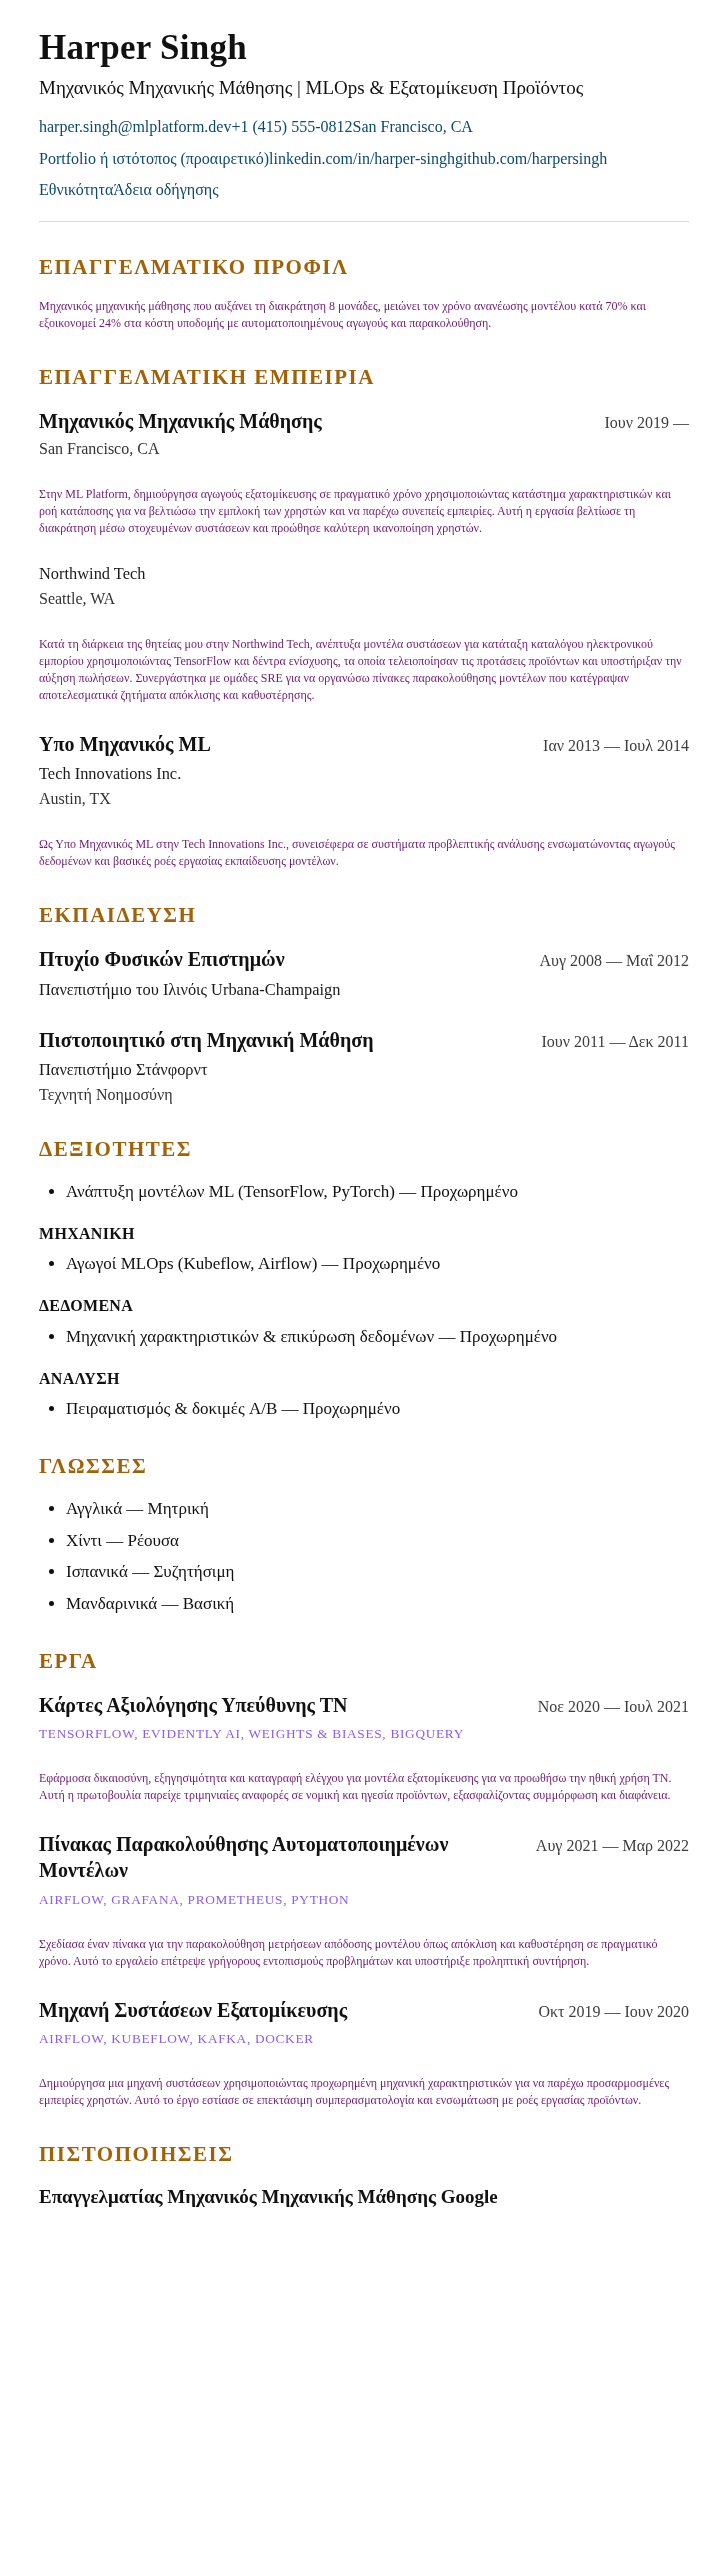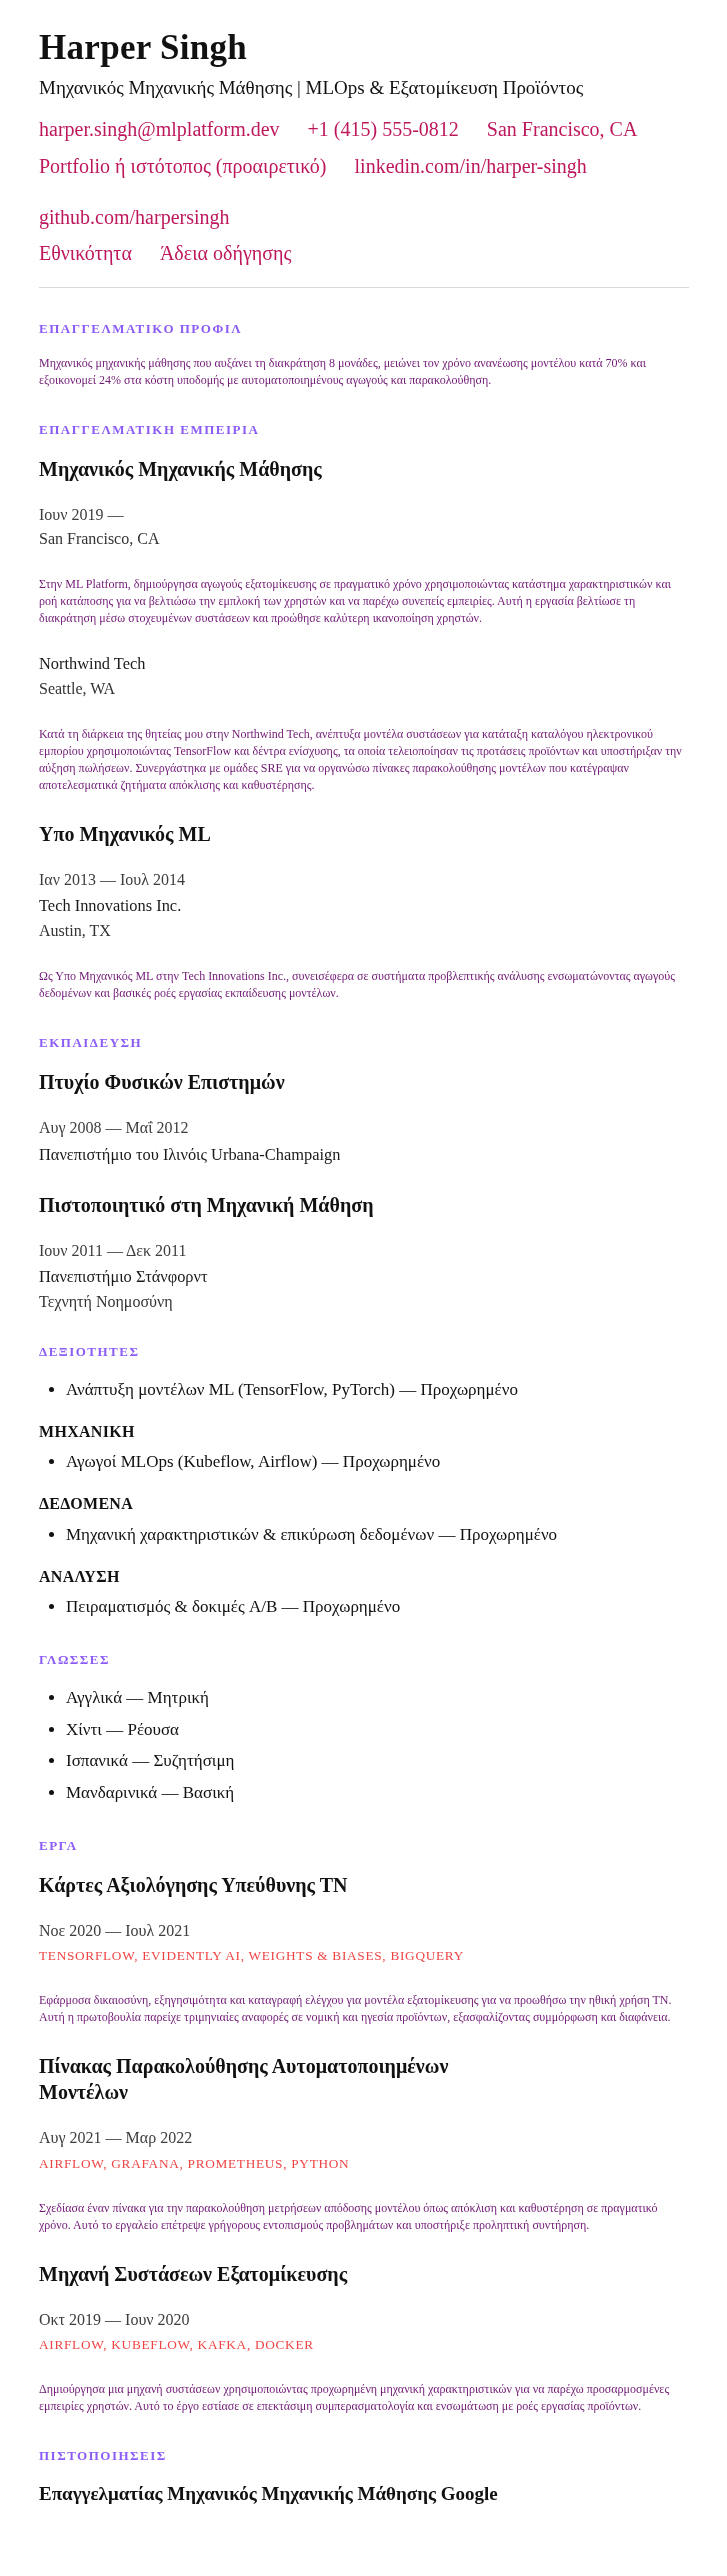--- a/index.html
+++ b/index.html
@@ -26,50 +26,47 @@
     font-family: Liberation Serif, serif;
   }
   .person-title {
     font-size: 19px;
     margin: 0 0 18px 0;
     line-height: 1.3;
   }
   .contact-row {
     display: flex;
     flex-wrap: wrap;
-    gap: 28px;
-    font-size: 20px;
+    font-size: 16px;
     margin: 0 0 13.3px 0;
-    color: #be185d;
+    color: #0c4a6e;
   }
   .header-divider {
     border: 0;
     border-top: 1.2px solid #d9d9d9;
     margin: 22px 0 0 0;
   }
 
   
   .section { margin-top: 33px; }
   .section-heading {
-    font-size: 13px;
+    font-size: 21px;
     font-weight: 700;
     letter-spacing: 1.5px;
     margin: 0 0 18px 0;
-    color: #8b5cf6;
+    color: #a16207;
   }
 
   
   .entry { margin-top: 27px; }
   .section .entry:first-of-type { margin-top: 0; }
   .entry-head {
     display: flex;
     justify-content: space-between;
     align-items: baseline;
-    gap: 24px;
-    flex-direction: column;
   }
   .entry-title {
     font-size: 20px;
     font-weight: 700;
     margin: 0;
     line-height: 1.3;
     flex: 1 1 auto;
     max-width: 473px;
   }
   .entry-dates {
@@ -106,21 +103,21 @@
     line-height: 1.42;
     margin-top: 7.3px;
     color: #111111;
   }
   ul.bullets.flush { margin-top: 0; }
 
   
   .project-tools {
     font-size: 13.3px;
     letter-spacing: 0.7px;
-    color: #ef4444;
+    color: #8b5cf6;
     margin-top: 8.5px;
   }
 
   
   .cert-title {
     font-size: 19px;
     font-weight: 700;
     margin: 0;
     line-height: 1.3;
     max-width: 607px;

